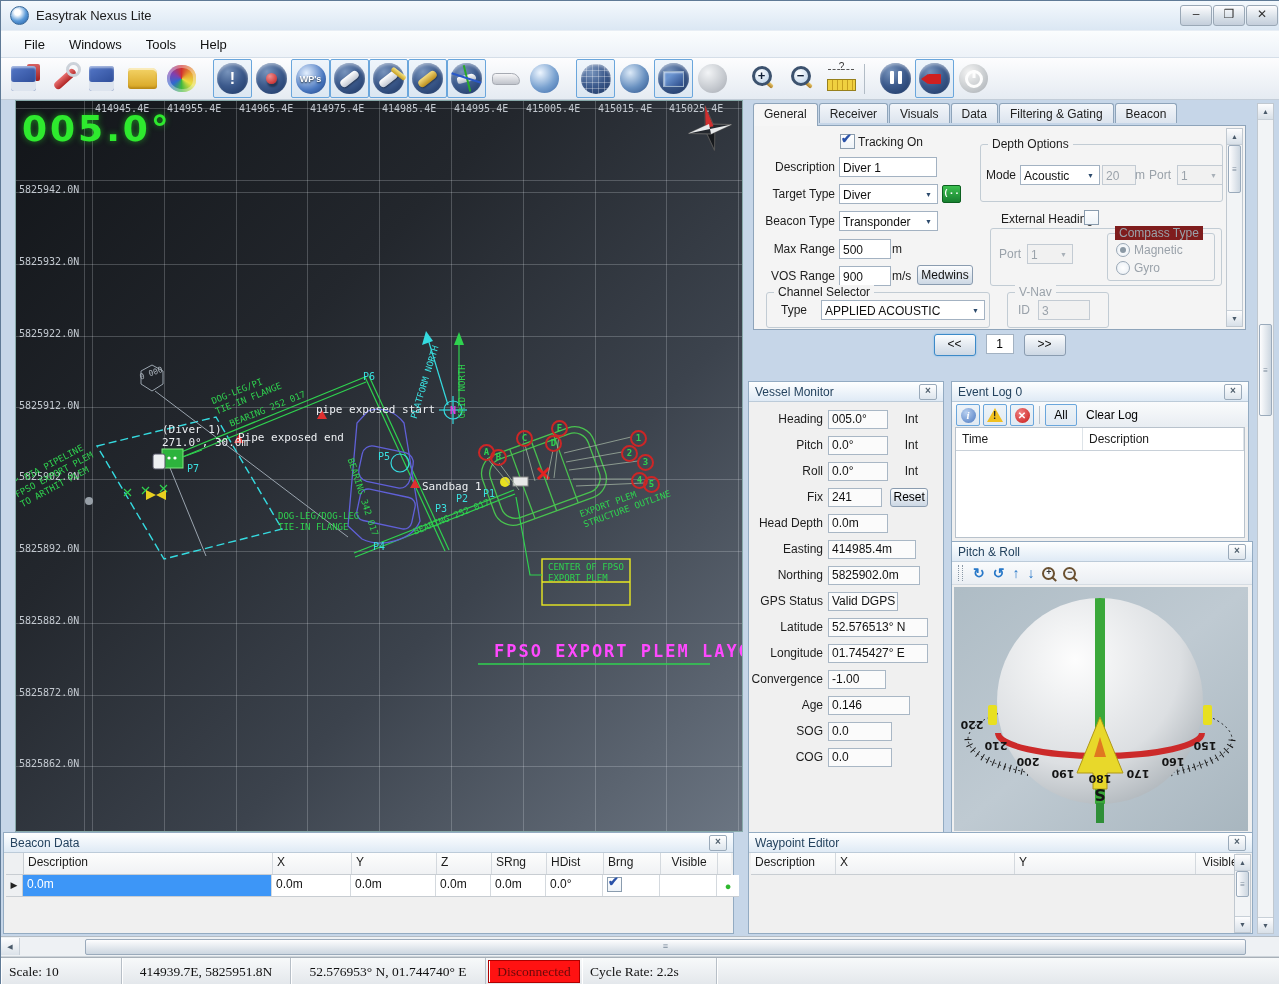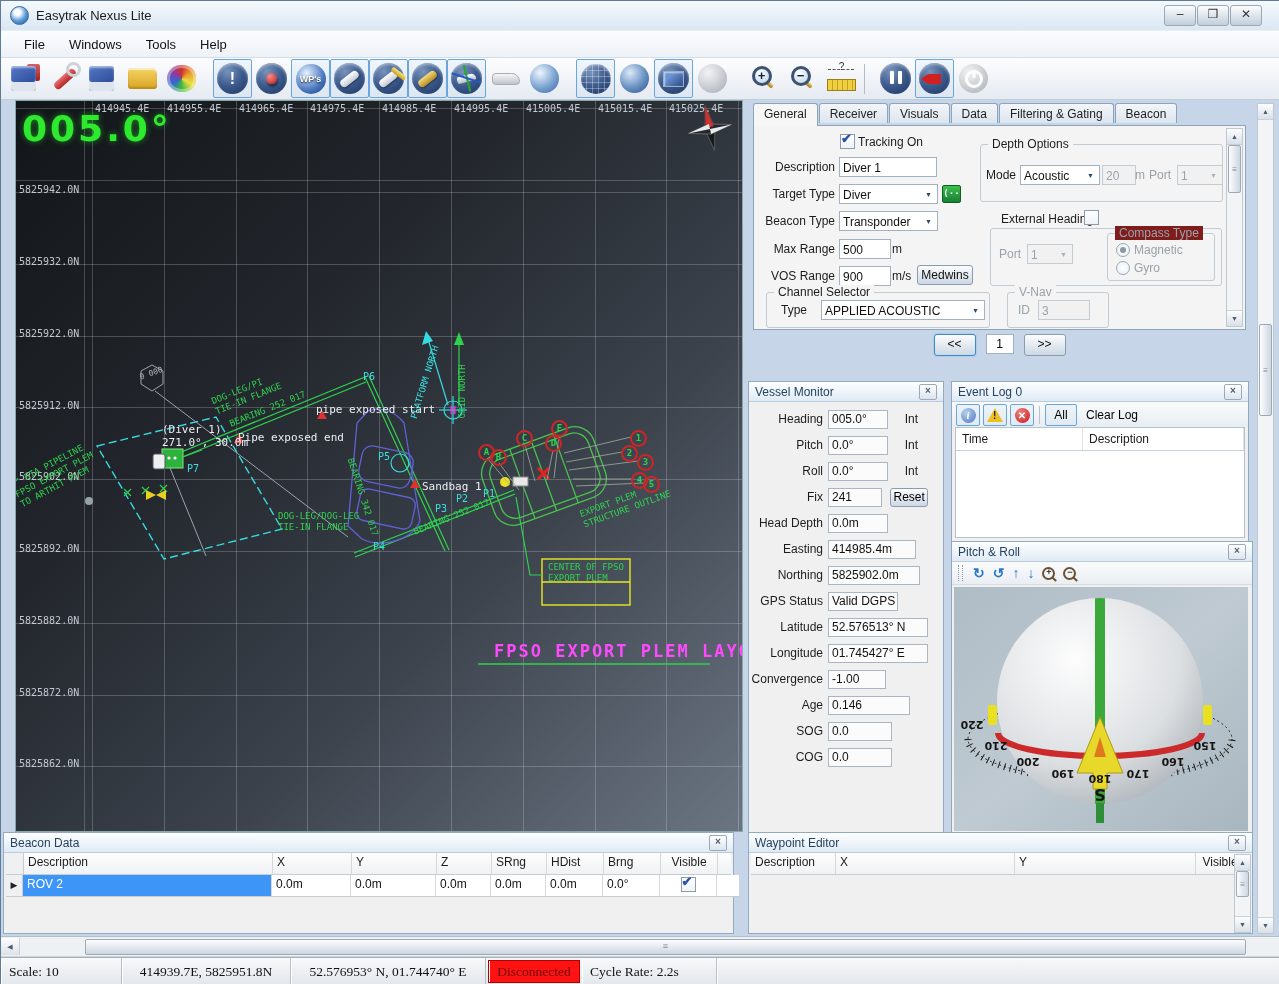--- a/index.html
+++ b/index.html
@@ -1,18 +1,18 @@
 <!DOCTYPE html>
 <html><head>
 <meta charset="utf-8">
 <style>
   html,body{margin:0;padding:0;background:#9ab0c4;font-family:"Liberation Sans",sans-serif;}
   .window{position:relative;width:1279px;height:984px;background:#cfdceb;border:1px solid #5f7archive;border:1px solid #5f7a96;box-shadow:inset 0 0 0 3px #bdd2e6;overflow:hidden;}
   
-  .titlebar{height:29px;display:flex;align-items:center;gap:7px;padding:0 18px 0 9px;background:linear-gradient(#f4f9fd,#dbe7f3);}
+  .titlebar{height:29px;display:flex;align-items:center;gap:7px;padding:0 2px 0 9px;background:linear-gradient(#f4f9fd,#dbe7f3);}
   .appicon{width:17px;height:17px;border-radius:50%;background:radial-gradient(circle at 38% 32%,#ffffff 18%,#5a9ad8 55%,#1a55a0);border:1px solid #3a6a9a;}
   .apptitle{font-size:13px;color:#1c1c1c;}
   .winbtns{margin-left:auto;display:flex;gap:1px;}
   .winbtn{width:30px;height:19px;border:1px solid #9aa8b6;border-radius:3px;background:linear-gradient(#fdfdfe,#d8e0e8 60%,#c4cedb);font:12px/17px "Liberation Sans",sans-serif;text-align:center;color:#333;}
   
   .menubar{height:26px;display:flex;align-items:center;gap:2px;padding-left:12px;background:linear-gradient(#fbfdfe,#edf2f8);border-top:1px solid #e8eef5;border-bottom:1px solid #d5dee8;font-size:13px;}
   .menuitem{padding:3px 11px;color:#111;}
   
   .toolbar{height:41px;display:flex;align-items:center;padding-left:5px;background:linear-gradient(#fdfdfe,#e5ebf2);border-bottom:1px solid #c3cdd8;}
   .tbi{width:37px;height:37px;border:1px solid transparent;border-radius:2px;display:flex;align-items:center;justify-content:center;position:relative;flex:0 0 auto;}
@@ -770,21 +770,20 @@
                 <div class="dcell bd-c">30.0m</div>
                 <div class="dcell bd-c">271.0°</div>
                 <div class="dcell bd-c"><span class="cb checked"><span>✔</span></span></div>
                 <div class="dcell bd-c dot">●</div>
               </div>
             </div>
 
             <div class="drow selected" style="position: absolute;">
               <div class="bd-gutter">▶</div>
               <div class="cols">
-                <div class="dcell bd-c">ROV 2</div>
                 <div class="dcell bd-c">0.0m</div>
                 <div class="dcell bd-c">0.0m</div>
                 <div class="dcell bd-c">0.0m</div>
                 <div class="dcell bd-c">0.0m</div>
                 <div class="dcell bd-c">0.0m</div>
                 <div class="dcell bd-c">0.0°</div>
                 <div class="dcell bd-c"><span class="cb checked"><span>✔</span></span></div>
                 <div class="dcell bd-c dot"></div>
               </div>
             </div>

